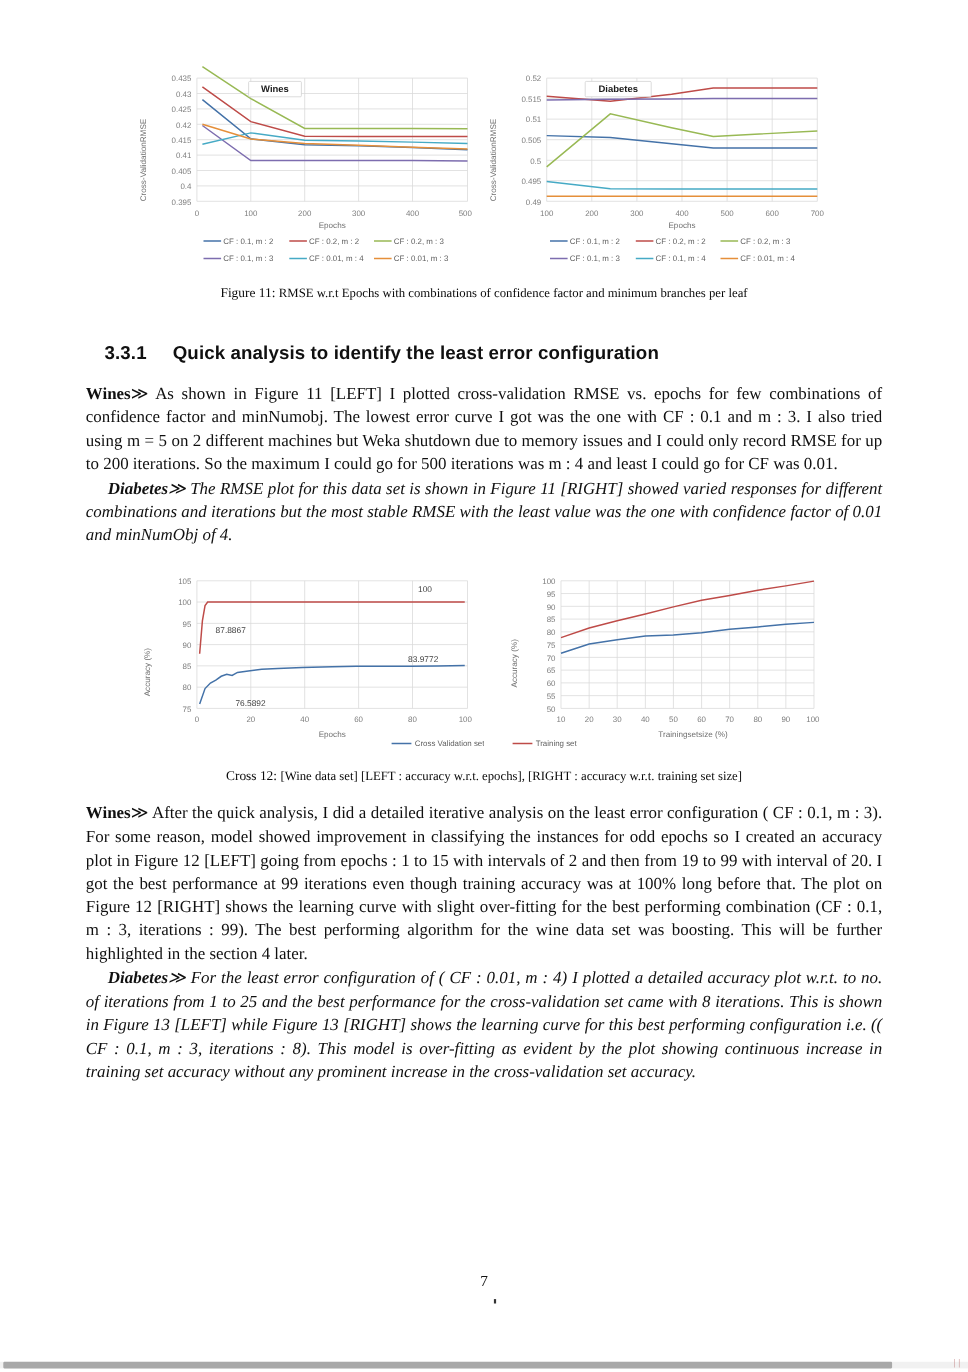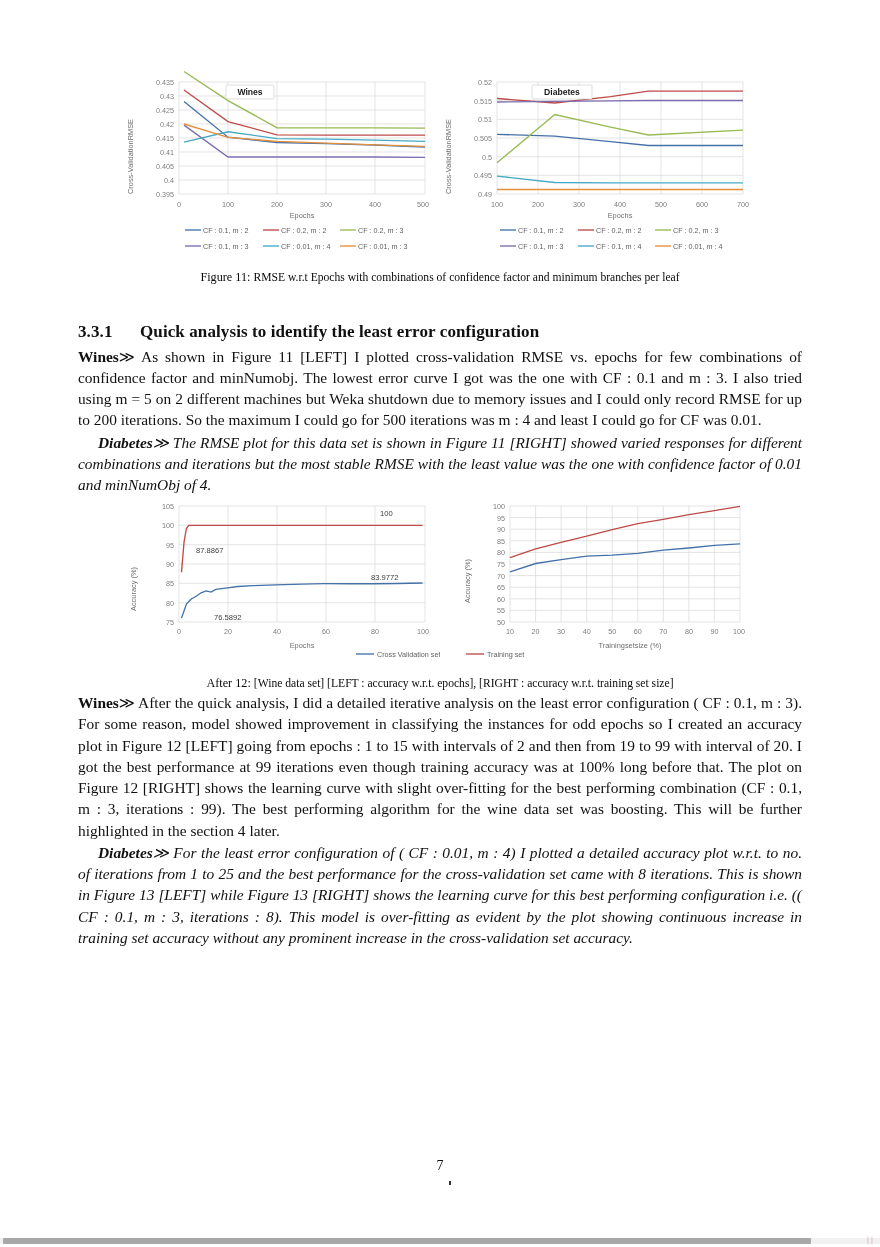--- a/index.html
+++ b/index.html
@@ -18,21 +18,21 @@
   .page {
     position: absolute;
     left: 0; top: 0;
     width: 880px;
     height: 1240px;
     background: #fff;
   }
   .content {
     position: absolute;
     left: 78px;
-    top: 11px;
+    top: 0;
     width: 724px;
   }
 
   
   .figure-block { position: relative; }
   .charts-row {
     display: flex;
     justify-content: center;
     align-items: flex-start;
   }
@@ -50,23 +50,23 @@
     color: #0a0a0a;
     line-height: 1.35;
   }
   .fig-caption b { font-weight: normal; }
   .fig-caption .cap-text { font-size: 11.6px; }
 
   
   h3.section-head {
     font-size: 17px;
     font-weight: bold;
-    margin: 0;
+    margin: 17px;
     letter-spacing: 0.1px;
-    font-family: Liberation Serif, serif;
+    font-family: Liberation Sans, sans-serif;
   }
   h3.section-head .num { display: inline-block; width: 62px; }
   p.body {
     font-size: 15.4px;
     line-height: 1.38;
     margin: 0;
     text-align: justify;
     text-justify: inter-word;
     font-family: "Liberation Serif", serif;
   }
@@ -294,21 +294,21 @@
     </h3>
 
     <p class="body" style="margin-top:4px;">
       <span class="lead">Wines</span><span class="gg">≫</span><span> As shown in Figure 11 [LEFT] I plotted cross-validation RMSE vs. epochs for few combinations of confidence factor and minNumobj. The lowest error curve I got was the one with CF : 0.1 and m : 3. I also tried using m = 5 on 2 different machines but Weka shutdown due to memory issues and I could only record RMSE for up to 200 iterations. So the maximum I could go for 500 iterations was m : 4 and least I could go for CF was 0.01.</span>
     </p>
 
     <p class="body indent" style="margin-top:1px;">
       <span class="lead">Diabetes</span><span class="gg">≫</span><span> The RMSE plot for this data set is shown in Figure 11 [RIGHT] showed varied responses for different combinations and iterations but the most stable RMSE with the least value was the one with confidence factor of 0.01 and minNumObj of 4.</span>
     </p>
 
-    <div class="figure-block" style="">
+    <div class="figure-block" style="margin-top:20px;">
       <div class="charts-row">
         <div class="chart-card">
           <svg class="chart-svg" width="318" height="172" viewBox="0 0 318 172">
             <text class="axtitle" transform="translate(14,116) rotate(-90)">Accuracy (%)</text>
             <text class="tick" x="52" y="14" text-anchor="end">105</text>
             <text class="tick" x="52" y="33.3" text-anchor="end">100</text>
             <text class="tick" x="52" y="52.7" text-anchor="end">95</text>
             <text class="tick" x="52" y="72" text-anchor="end">90</text>
             <text class="tick" x="52" y="91.3" text-anchor="end">85</text>
             <text class="tick" x="52" y="110.7" text-anchor="end">80</text>
@@ -409,27 +409,27 @@
 
             <g>
               <line class="series" stroke="#be4b48" x1="26" y1="159" x2="44" y2="159"></line>
               <text class="legtext" x="47" y="161.5">Training set</text>
             </g>
           </svg>
         </div>
       </div>
 
       <div class="fig-caption" style="margin-top:8px;">
-        <b>After 12:</b>
+        <b>Cross 12:</b>
         <span class="cap-text">[Wine data set] [LEFT : accuracy w.r.t. epochs], [RIGHT : accuracy w.r.t. training set size]</span>
       </div>
     </div>
 
 
-    <p class="body" style="">
+    <p class="body" style="margin-top:15px;">
       <span class="lead">Wines</span><span class="gg">≫</span><span> After the quick analysis, I did a detailed iterative analysis on the least error configuration ( CF : 0.1, m : 3). For some reason, model showed improvement in classifying the instances for odd epochs so I created an accuracy plot in Figure 12 [LEFT] going from epochs : 1 to 15 with intervals of 2 and then from 19 to 99 with interval of 20. I got the best performance at 99 iterations even though training accuracy was at 100% long before that. The plot on Figure 12 [RIGHT] shows the learning curve with slight over-fitting for the best performing combination (CF : 0.1, m : 3, iterations : 99). The best performing algorithm for the wine data set was boosting. This will be further highlighted in the section 4 later.</span>
     </p>
 
     <p class="body indent" style="margin-top:1px;">
       <span class="lead">Diabetes</span><span class="gg">≫</span><span> For the least error configuration of ( CF : 0.01, m : 4) I plotted a detailed accuracy plot w.r.t. to no. of iterations from 1 to 25 and the best performance for the cross-validation set came with 8 iterations. This is shown in Figure 13 [LEFT] while Figure 13 [RIGHT] shows the learning curve for this best performing configuration i.e. (( CF : 0.1, m : 3, iterations : 8). This model is over-fitting as evident by the plot showing continuous increase in training set accuracy without any prominent increase in the cross-validation set accuracy.</span>
     </p>
 
   </div>
 
   <div class="page-number">7</div>

